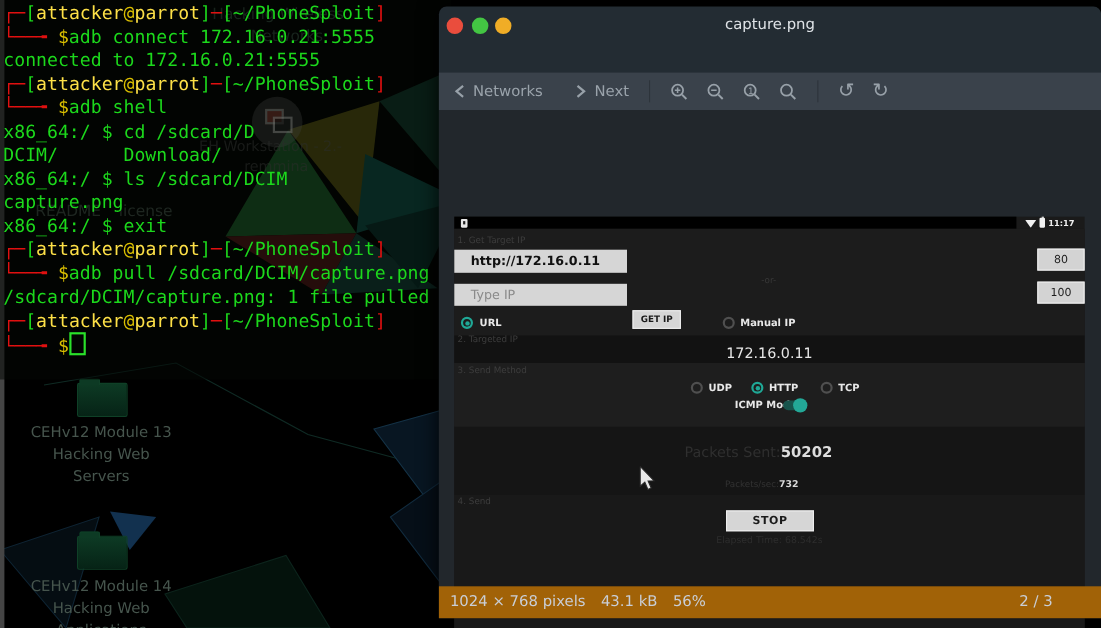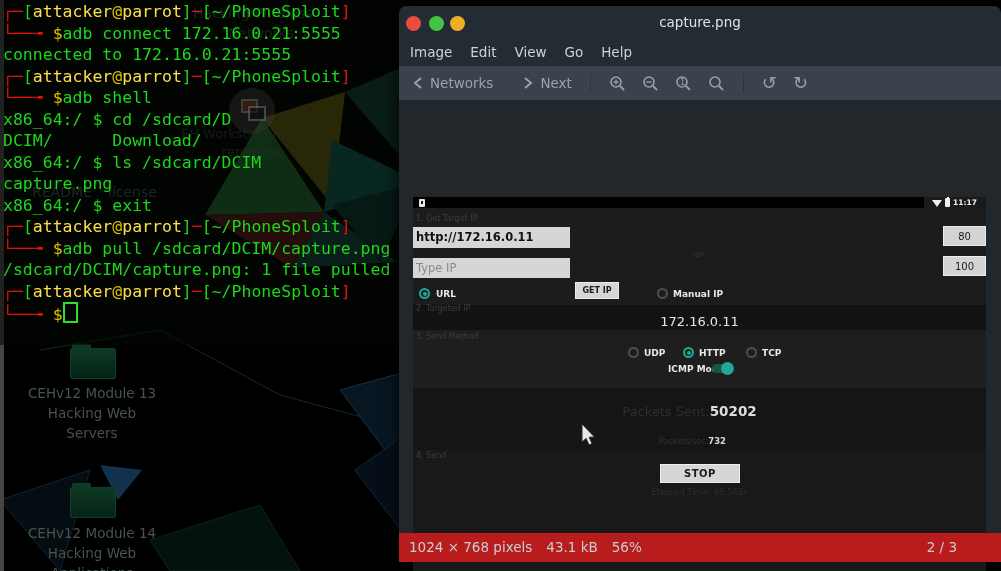--- a/index.html
+++ b/index.html
@@ -36,32 +36,32 @@
   .wtitle{position:absolute;left:0;top:8px;width:100%;text-align:center;color:#dee2e6;font-size:13.5px;}
   .menubar{position:absolute;left:0;top:34px;width:100%;height:26px;display:flex;padding-left:2px;box-sizing:border-box;}
   .menu-item{color:#ccd2d7;font-size:13.5px;padding:4px 9px;}
   .toolbar{position:absolute;left:0;top:60px;width:100%;height:34px;background:#3a424b;
            display:flex;align-items:center;}
   .tb-label{color:#9aa3ab;font-size:13.5px;}
   .tb-sep{width:1px;height:20px;background:#2d343b;margin:0 10px;}
   .tb-btn{display:flex;align-items:center;gap:7px;padding:0 8px;}
   .rot{color:#98a1a9;font-size:18px;line-height:18px;}
   .image-area{position:absolute;left:0;top:94px;width:602px;height:433px;background:#22272c;}
-  .statusbar{position:absolute;left:0;top:527px;width:602px;height:29px;background:#b91c1c;}
+  .statusbar{position:absolute;left:0;top:527px;width:602px;height:29px;background:#a16207;}
   .sb-left{position:absolute;left:10px;top:6px;color:#c9ced6;font-size:13.5px;}
   .sb-left span{margin-right:14px;}
   .sb-right{position:absolute;right:44px;top:6px;color:#c9ced6;font-size:13.5px;margin-left:20px;}
 
   
   .shot{position:absolute;left:14px;top:97px;width:573px;height:430px;background:#1a1a1a;}
   .a-sb{position:absolute;left:0;top:0;width:511px;height:11px;background:#000;}
   .a-time{position:absolute;left:540px;top:1px;color:#efefef;font-size:7.5px;font-weight:bold;}
   .sec{position:absolute;left:0;width:573px;}
   .a-label{position:absolute;color:#3d3d3d;font-size:8px;}
-  .a-input{position:absolute;background:#d6d6d6;font-size:11.5px;padding-left:3px;box-sizing:border-box;}
+  .a-input{position:absolute;background:#d6d6d6;font-size:11.5px;padding-left:15px;box-sizing:border-box;}
   .a-box{position:absolute;width:43px;height:20px;background:#d3d3d3;border:1px solid #ededed;
          color:#1d1d1d;font-size:10px;text-align:center;line-height:19px;box-sizing:border-box;}
   .radio{position:absolute;width:11px;height:11px;border-radius:50%;border:2px solid #4f4f4f;box-sizing:border-box;}
   .radio.sel{border-color:#1fa896;}
   .radio.sel:after{content:"";position:absolute;left:1.5px;top:1.5px;width:4px;height:4px;border-radius:50%;background:#1fa896;}
   .a-radio-label{position:absolute;color:#e8e8e8;font-size:9px;font-weight:bold;}
   .a-btn{position:absolute;background:#d6d6d6;border:1px solid #eeeeee;color:#1a1a1a;
          font-weight:bold;text-align:center;box-sizing:border-box;}
   .toggle-track{position:absolute;width:21px;height:9px;border-radius:5px;background:#17544c;}
   .toggle-knob{position:absolute;width:13px;height:13px;border-radius:50%;background:#23a897;}
@@ -129,27 +129,20 @@
     <div class="tbody" id="terminal-body"><div><span class="c-red">┌─</span><span class="c-green">[</span><span class="c-blue">attacker</span><span class="c-yellow">@</span><span class="c-blue">parrot</span><span class="c-green">]</span><span class="c-red">─</span><span class="c-green">[</span><span class="c-green">~/PhoneSploit</span><span class="c-red">]</span></div><div><span class="c-red">└──╼ </span><span class="c-yellow">$</span><span class="c-green">adb connect 172.16.0.21:5555</span></div><div><span class="c-green">connected to 172.16.0.21:5555</span></div><div><span class="c-red">┌─</span><span class="c-green">[</span><span class="c-blue">attacker</span><span class="c-yellow">@</span><span class="c-blue">parrot</span><span class="c-green">]</span><span class="c-red">─</span><span class="c-green">[</span><span class="c-green">~/PhoneSploit</span><span class="c-red">]</span></div><div><span class="c-red">└──╼ </span><span class="c-yellow">$</span><span class="c-green">adb shell</span></div><div><span class="c-green">x86_64:/ $ cd /sdcard/D</span></div><div><span class="c-green">DCIM/      Download/</span></div><div><span class="c-green">x86_64:/ $ ls /sdcard/DCIM</span></div><div><span class="c-green">capture.png</span></div><div><span class="c-green">x86_64:/ $ exit</span></div><div><span class="c-red">┌─</span><span class="c-green">[</span><span class="c-blue">attacker</span><span class="c-yellow">@</span><span class="c-blue">parrot</span><span class="c-green">]</span><span class="c-red">─</span><span class="c-green">[</span><span class="c-green">~/PhoneSploit</span><span class="c-red">]</span></div><div><span class="c-red">└──╼ </span><span class="c-yellow">$</span><span class="c-green">adb pull /sdcard/DCIM/capture.png</span></div><div><span class="c-green">/sdcard/DCIM/capture.png: 1 file pulled</span></div><div><span class="c-red">┌─</span><span class="c-green">[</span><span class="c-blue">attacker</span><span class="c-yellow">@</span><span class="c-blue">parrot</span><span class="c-green">]</span><span class="c-red">─</span><span class="c-green">[</span><span class="c-green">~/PhoneSploit</span><span class="c-red">]</span></div><div><span class="c-red">└──╼ </span><span class="c-yellow">$</span><span class="cursor"></span></div></div>
   </div>
 
   <div class="abs viewer">
     <div class="titlebar">
       <div class="tl" style="left:7px;background:#ea4d3d;"></div>
       <div class="tl" style="left:30px;background:#43c543;"></div>
       <div class="tl" style="left:51px;background:#f0ad26;"></div>
       <div class="wtitle">capture.png</div>
     </div>
-    <div class="menubar">
-      <div class="menu-item">Image</div>
-      <div class="menu-item">Edit</div>
-      <div class="menu-item">View</div>
-      <div class="menu-item">Go</div>
-      <div class="menu-item">Help</div>
-    </div>
     <div class="toolbar">
       <div class="tb-btn" style="margin-left:6px;">
         <svg width="10" height="14">
             <polyline points="8,2 2,7 8,12" fill="none" stroke="#98a1a9" stroke-width="2"></polyline>
           </svg>
         <span class="tb-label">Networks</span>
       </div>
       <div class="tb-btn" style="margin-left:14px;">
         <svg width="10" height="14">
             <polyline points="2,2 8,7 2,12" fill="none" stroke="#98a1a9" stroke-width="2"></polyline>

